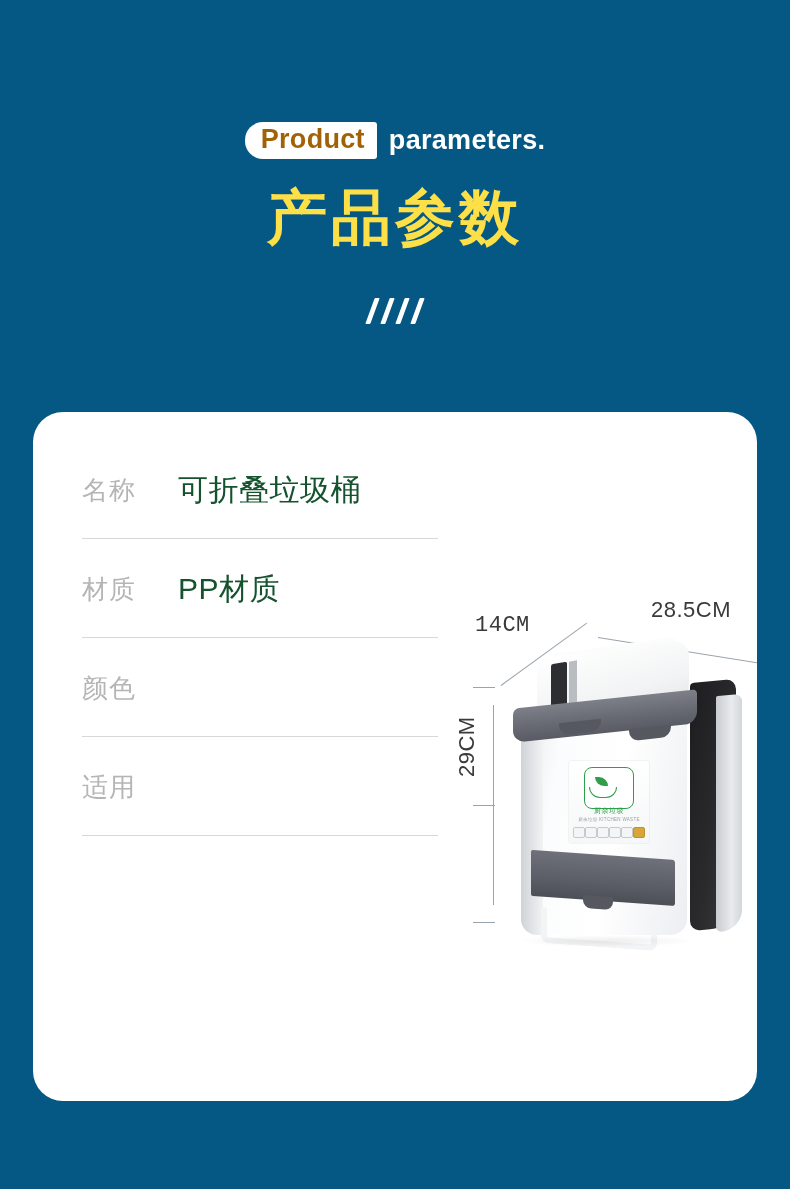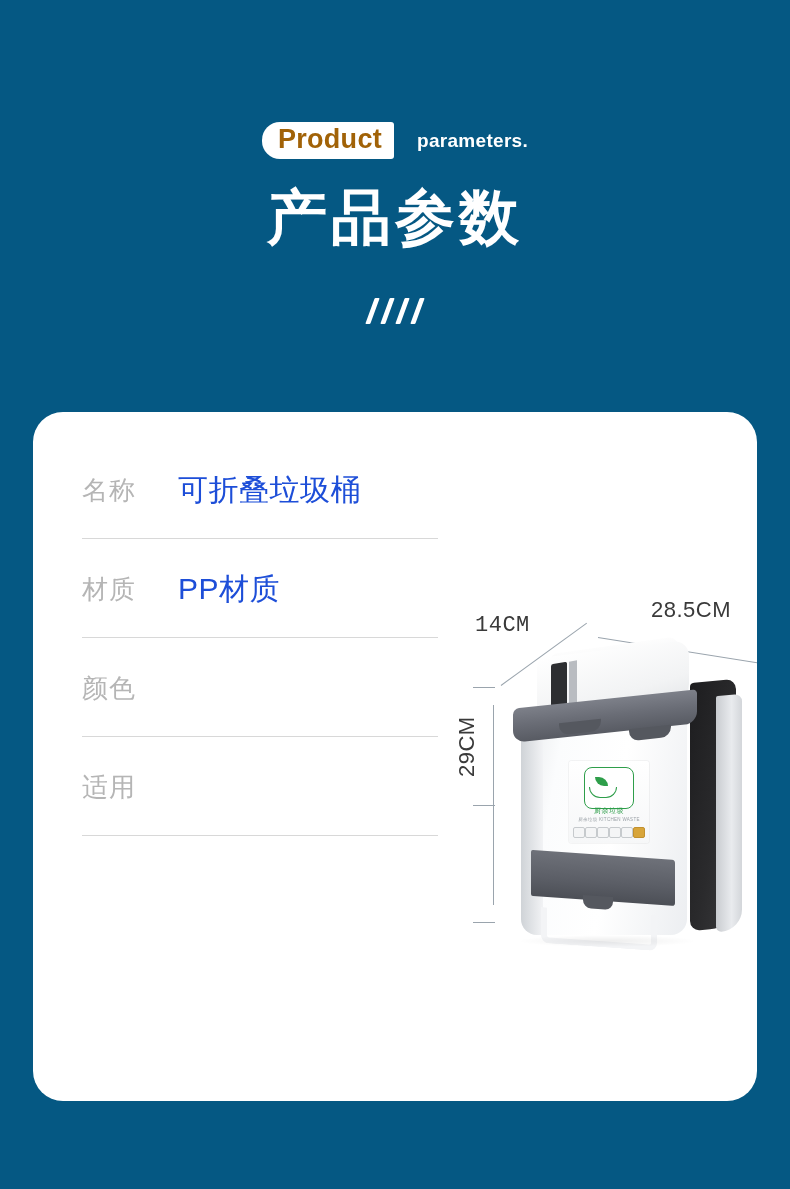--- a/index.html
+++ b/index.html
@@ -39,35 +39,35 @@
     font-weight: bold;
     letter-spacing: 0.3px;
     padding: 4px 12px 6px 16px;
     border-radius: 18px 3px 3px 18px;
     line-height: 1.0;
     vertical-align: middle;
   }
   .eyebrow-rest {
     display: inline-block;
     color: #ffffff;
-    font-size: 19px;
+    font-size: 27px;
     font-weight: bold;
     letter-spacing: 0.3px;
     line-height: 1.0;
-    padding-left: 23px;
+    padding-left: 12px;
     vertical-align: middle;
   }
 
   .cn-title {
     position: absolute;
     top: 184px;
     left: 0;
     width: 790px;
     text-align: center;
-    color: #ffffff;
+    color: #fde047;
     font-size: 60px;
     font-weight: bold;
     letter-spacing: 4px;
     line-height: 1.12;
     white-space: nowrap;
   }
 
   .slashes {
     position: absolute;
     top: 298px;
@@ -113,21 +113,21 @@
   }
   .spec-label {
     color: #b5b5b5;
     font-size: 26px;
     width: 96px;
     flex: none;
     letter-spacing: 1px;
     line-height: 1;
   }
   .spec-value {
-    color: #1d4ed8;
+    color: #14532d;
     font-size: 30px;
     letter-spacing: 0.5px;
     line-height: 1;
     white-space: nowrap;
   }
   .spec-divider {
     position: absolute;
     left: 0;
     bottom: 0;
     width: 356px;

